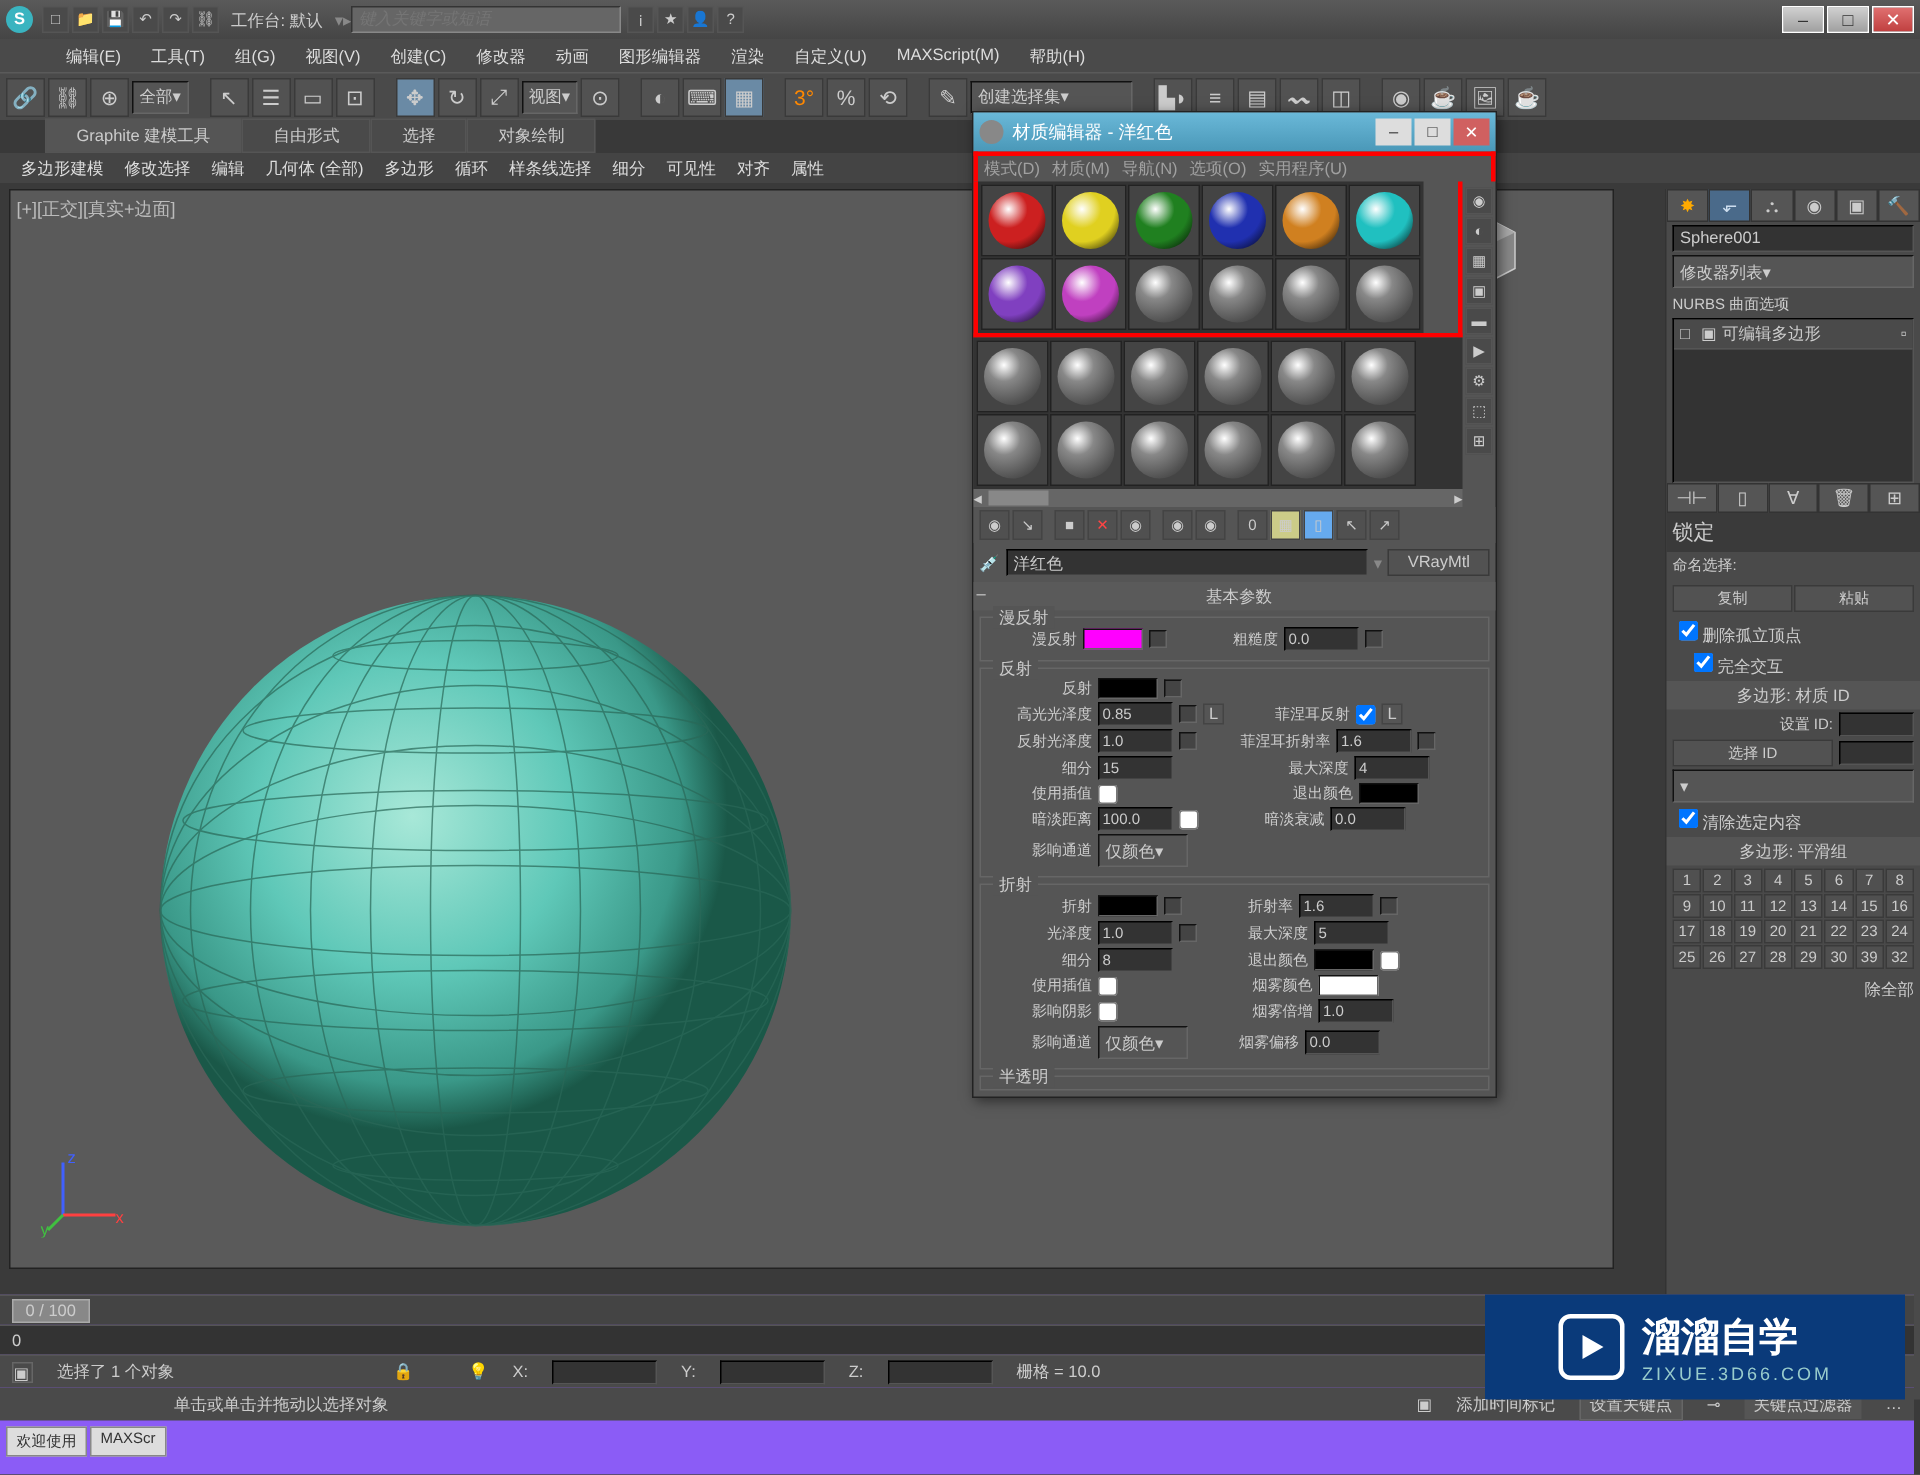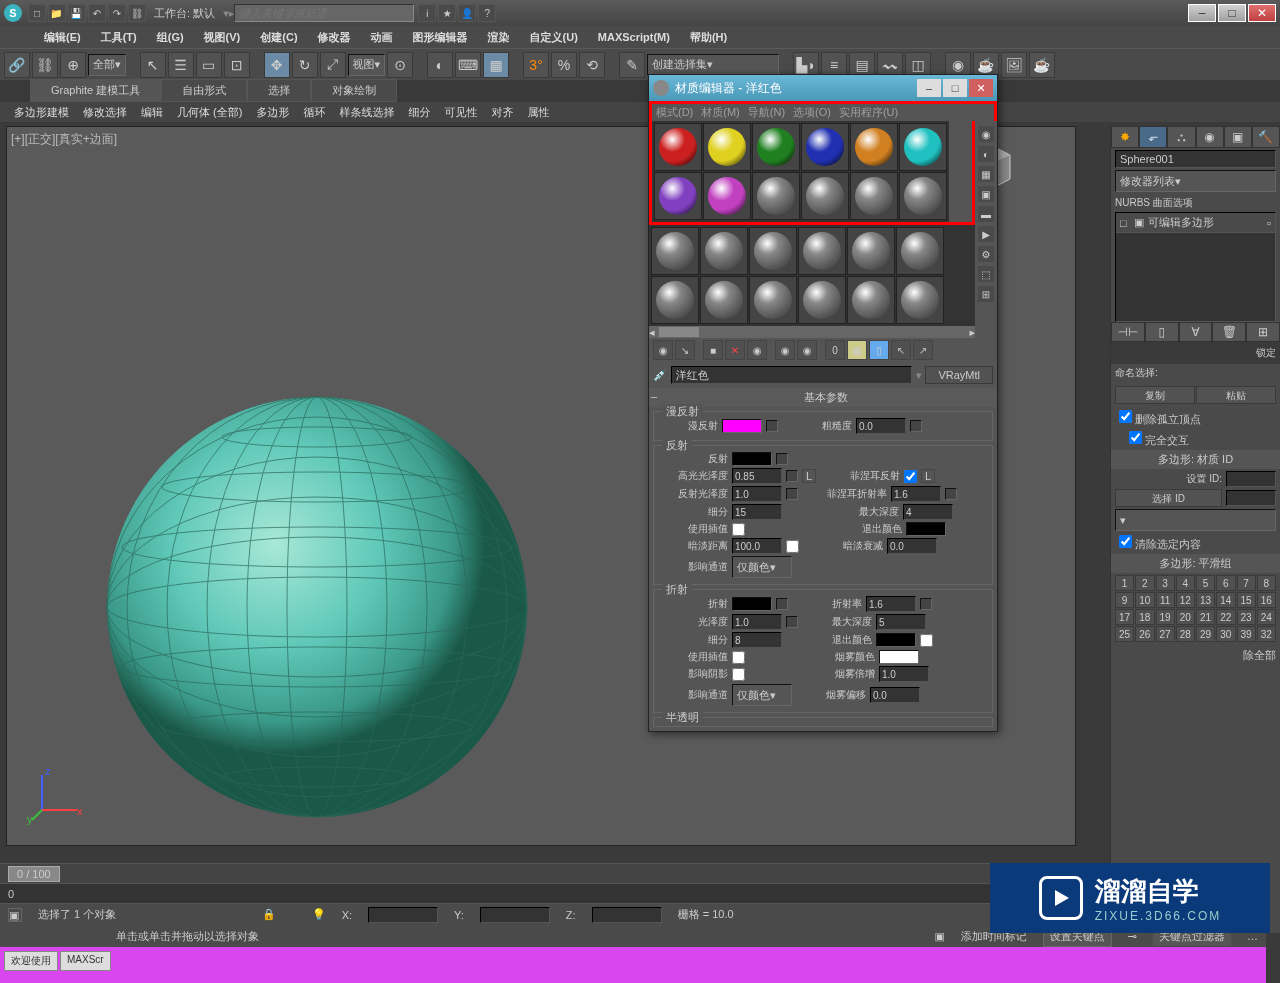--- a/index.html
+++ b/index.html
@@ -12,21 +12,21 @@
 .quick-icons span { width: 18px; height: 18px; border: 1px solid #555; background: #4a4a4a; display: inline-flex; align-items: center; justify-content: center; font-size: 10px; }
 .workspace-label { margin: 0 8px; color: #ccc; }
 .title-text { flex: 1; text-align: center; color: #d5d5d5; font-size: 14px; }
 .search-box { width: 180px; height: 18px; background: #666; border: 1px inset #888; color: #aaa; font-style: italic; padding: 0 4px; }
 .win-controls { display: flex; gap: 2px; margin-left: auto; }
 .win-controls span { width: 28px; height: 18px; background: linear-gradient(#d0d0d0,#a0a0a0); border: 1px solid #fff; display: inline-flex; align-items: center; justify-content: center; color: #333; font-size: 12px; }
 .win-close { background: linear-gradient(#e07070,#c04040) !important; color: #fff !important; }
 
 
 .menubar { height: 22px; background: #4a4a4a; display: flex; align-items: center; padding: 0 40px; gap: 12px; }
-.menubar span { color: #ddd; padding: 2px 4px; font-weight: bold; }
+.menubar span { color: #ddd; padding: 2px 4px; }
 
 
 .main-toolbar { height: 32px; background: #4a4a4a; border-top: 1px solid #5a5a5a; display: flex; align-items: center; padding: 0 4px; gap: 2px; }
 .tbtn { width: 26px; height: 26px; background: #525252; border: 1px solid #3a3a3a; display: inline-flex; align-items: center; justify-content: center; font-size: 14px; color: #ccc; }
 .tbtn.active { background: #6a8aa5; }
 .dropdown { height: 22px; background: #555; border: 1px inset #666; color: #ccc; padding: 0 4px; display: inline-flex; align-items: center; }
 
 
 .ribbon-tabs { height: 22px; background: #393939; display: flex; align-items: end; padding-left: 30px; }
 .ribbon-tab { padding: 3px 20px; background: #4a4a4a; color: #ccc; border: 1px solid #555; }
@@ -84,21 +84,21 @@
 .vray-logo { font-size: 16px; font-weight: bold; color: #fff; }
 .vray-text { color: #fff; font-size: 12px; text-align: right; flex: 1; }
 .mat-group { border: 1px solid #666; margin: 4px; padding: 4px; position: relative; }
 .mat-group-label { position: absolute; top: -8px; left: 8px; background: #555; padding: 0 4px; font-size: 11px; }
 .param-row { display: flex; align-items: center; gap: 4px; margin: 2px 0; }
 .param-row label { font-size: 10px; text-align: right; }
 .color-swatch { width: 40px; height: 14px; border: 1px inset #666; background: #888; }
 .checkbox { width: 12px; height: 12px; border: 1px inset #666; background: #444; }
 
 
-.timeline { position: absolute; bottom: 0; left: 0; right: 14px; height: 120px; background: #d946ef; }
+.timeline { position: absolute; bottom: 0; left: 0; right: 4px; height: 120px; background: #8b5cf6; }
 .time-ruler { height: 20px; background: #444; border-top: 1px solid #555; display: flex; align-items: center; padding: 0 8px; color: #ccc; font-size: 10px; }
 .status-bar { height: 22px; background: #4a4a4a; border-top: 1px solid #555; display: flex; align-items: center; padding: 0 8px; gap: 16px; color: #ccc; font-size: 11px; }
 .status-row2 { height: 22px; background: #4a4a4a; display: flex; align-items: center; padding: 0 8px; gap: 16px; }
 .welcome-tabs { display: flex; gap: 2px; margin-top: 4px; margin-left: 4px; }
 .welcome-tabs span { padding: 2px 6px; background: #ddd; color: #333; border: 1px solid #888; font-size: 10px; }
 
 
 .watermark { position: absolute; bottom: 50px; right: 10px; width: 280px; height: 70px; background: #0a3a7a; display: flex; align-items: center; justify-content: center; gap: 12px; }
 .watermark-icon { width: 44px; height: 44px; border: 3px solid #fff; border-radius: 8px; display: flex; align-items: center; justify-content: center; }
 .watermark-text { color: #fff; font-size: 26px; font-weight: bold; }
@@ -168,21 +168,21 @@
   <div style="width:10px"></div>
   <div class="tbtn">◐</div>
   <div class="tbtn">⌨</div>
   <div class="tbtn active">▦</div>
   <div style="width:10px"></div>
   <div class="tbtn" style="color:#f80">3°</div>
   <div class="tbtn">%</div>
   <div class="tbtn">⟲</div>
   <div style="width:10px"></div>
   <div class="tbtn">✎</div>
-  <div class="dropdown" style="width:132px"><span>创建选择集</span> ▾</div>
+  <div class="dropdown" style="width:108px"><span>创建选择集</span> ▾</div>
   <div style="width:10px"></div>
   <div class="tbtn">▙◗</div>
   <div class="tbtn">≡</div>
   <div class="tbtn">▤</div>
   <div class="tbtn">〰</div>
   <div class="tbtn">◫</div>
   <div style="width:10px"></div>
   <div class="tbtn">◉</div>
   <div class="tbtn">☕</div>
   <div class="tbtn">🖼</div>
@@ -282,21 +282,21 @@
       <span style="margin-left:auto">▫</span>
     </div>
   </div>
   <div class="panel-tabs" style="height:20px">
     <span>⊣⊢</span>
     <span>▯</span>
     <span>∀</span>
     <span>🗑</span>
     <span>⊞</span>
   </div>
-  <div style="text-align:right;padding:4px;font-size:10px;background:#3a3a3a">锁定</div>
+  <div style="text-align:left;padding:4px;font-size:14px;background:#3a3a3a">锁定</div>
   <div style="padding:2px 4px;font-size:10px">命名选择:</div>
   <div class="panel-buttons">
     <div class="panel-btn">复制</div>
     <div class="panel-btn">粘贴</div>
   </div>
   <div style="padding:2px 8px"><input type="checkbox" checked="" style=""> <span>删除孤立顶点</span></div>
   <div style="padding:2px 18px"><input type="checkbox" checked="" style=""> <span>完全交互</span></div>
   <div class="panel-section-header" style="text-align:center">多边形: 材质 ID</div>
   <div class="row-spinner">
       <label>设置 ID:</label>

